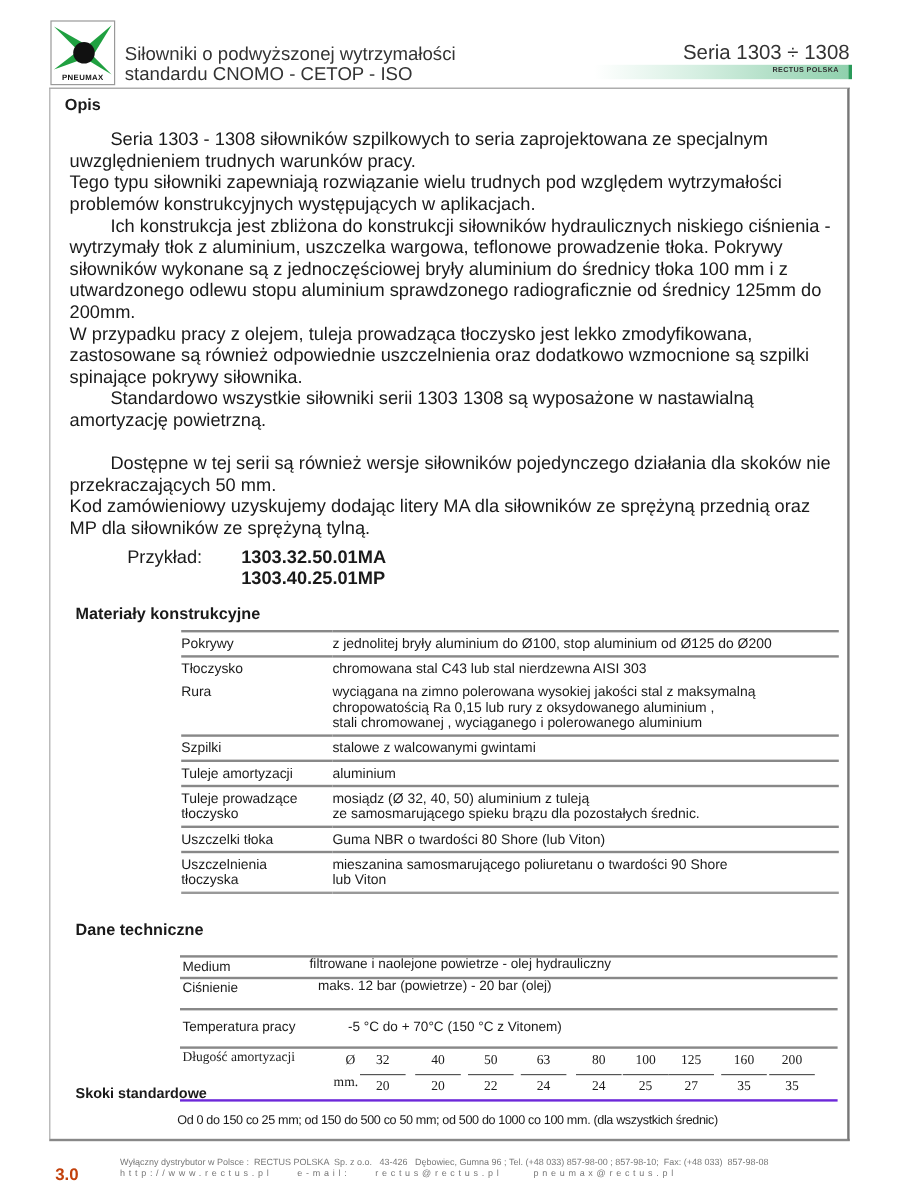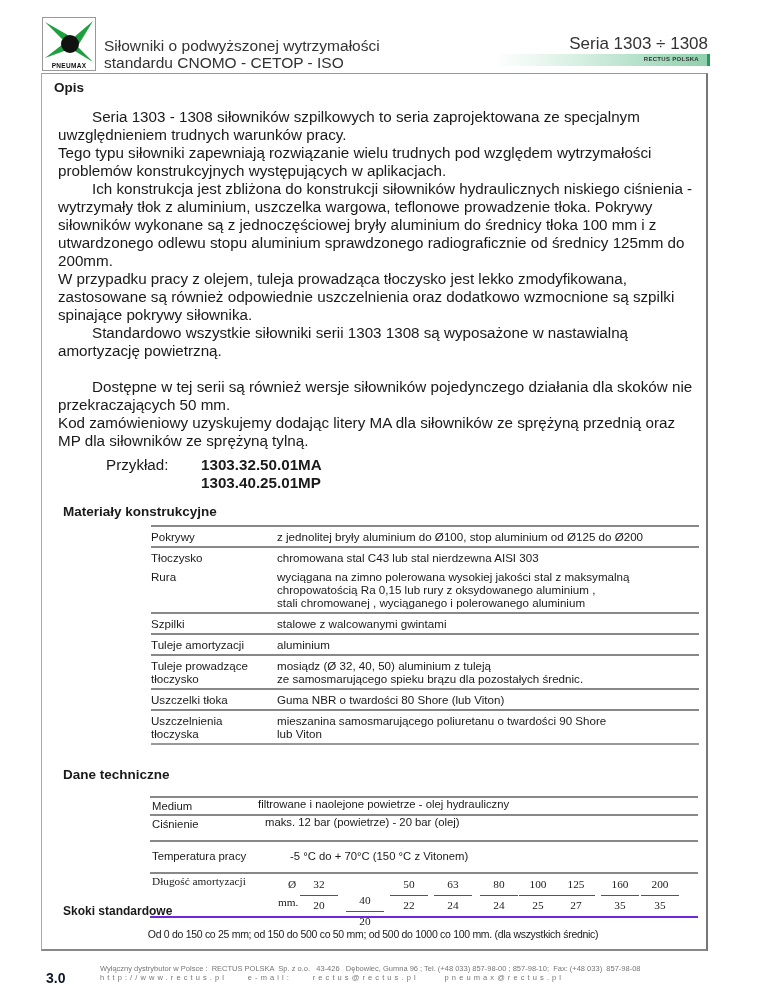--- a/index.html
+++ b/index.html
@@ -34,21 +34,21 @@
   .trow .v{position:absolute;top:0px;}
   .cush{position:relative;height:42px;border-top:2px solid #888;border-bottom:2px solid #6d28d9;font-family:Liberation Serif, serif;}
   .cush .k{position:absolute;left:2px;top:1px;}
   .cush .sym{position:absolute;left:138px;top:4px;}
   .cush .mm{position:absolute;left:128px;top:22px;}
   .cell{position:absolute;width:38px;text-align:center;}
   .cell .d{display:block;border-bottom:1px solid #555;padding-bottom:5px;}
   .cell .l{display:block;margin-top:3px;}
   .skoki-h{left:63px;top:904px;font-size:12px;}
   .skoki{position:absolute;left:40px;width:666px;top:928px;text-align:center;font-size:10.5px;letter-spacing:-0.3px;}
-  .page{position:absolute;left:46px;top:970px;font-size:14px;font-weight:bold;color:#0f172a;}
+  .page{position:absolute;left:46px;top:970px;font-size:14px;font-weight:bold;color:#c2410c;}
   .foot{position:absolute;left:100px;top:964px;font-size:7.5px;line-height:9px;color:#777;white-space:pre;}
   .foot2{letter-spacing:3.1px;}
 </style>
 </head>
 <body>
 
 <div class="logo">
   <svg width="52" height="52" viewBox="0 0 52 52">
     <polygon points="2,4 30,20 22,24" fill="#1fa040"></polygon>
     <polygon points="50,3 36,26 30,20" fill="#1fa040"></polygon>
@@ -147,21 +147,21 @@
     <span class="v" style="left:140px;top:8px">-5 °C do + 70°C (150 °C z Vitonem)</span>
   </div>
   <div class="cush">
     <span class="k">Długość amortyzacji</span>
     <span class="sym">Ø</span>
     <span class="mm">mm.</span>
     <div class="cell" style="left:150px;top:4px">
         <span class="d">32</span>
         <span class="l">20</span>
       </div>
-    <div class="cell" style="left:196px;top:20px">
+    <div class="cell" style="left:196px;top:4px">
         <span class="d">40</span>
         <span class="l">20</span>
       </div>
     <div class="cell" style="left:240px;top:4px">
         <span class="d">50</span>
         <span class="l">22</span>
       </div>
     <div class="cell" style="left:284px;top:4px">
         <span class="d">63</span>
         <span class="l">24</span>

